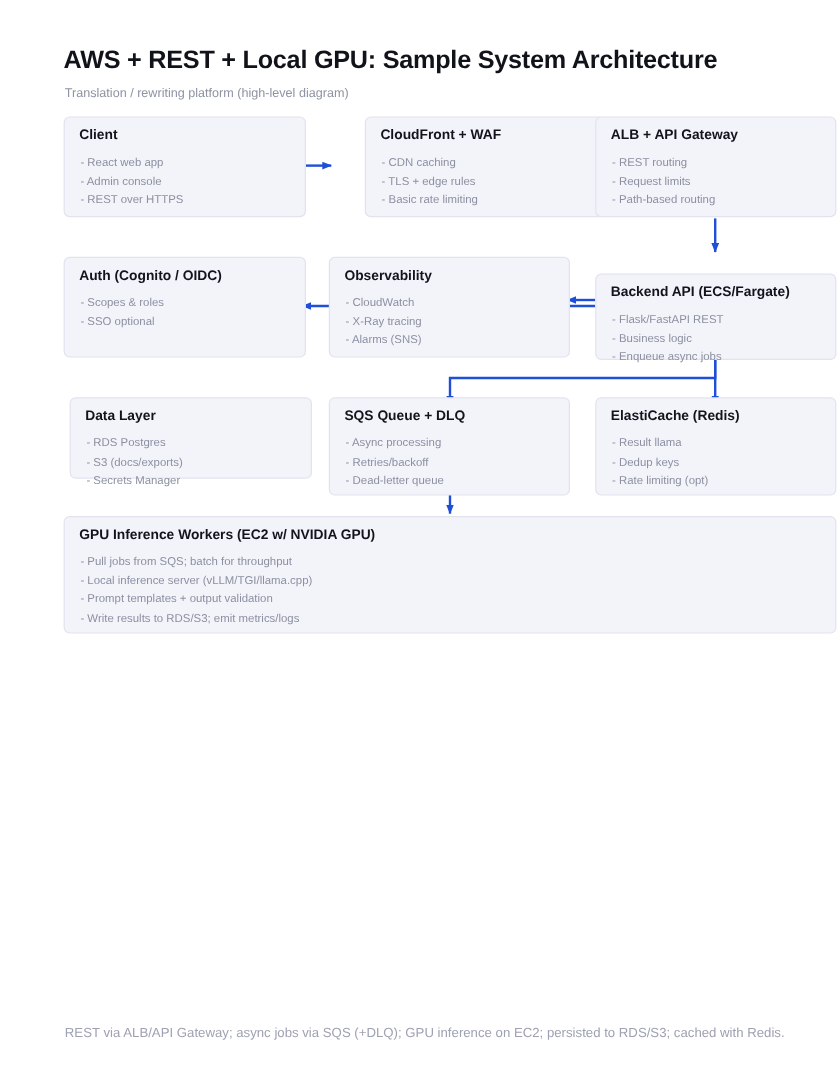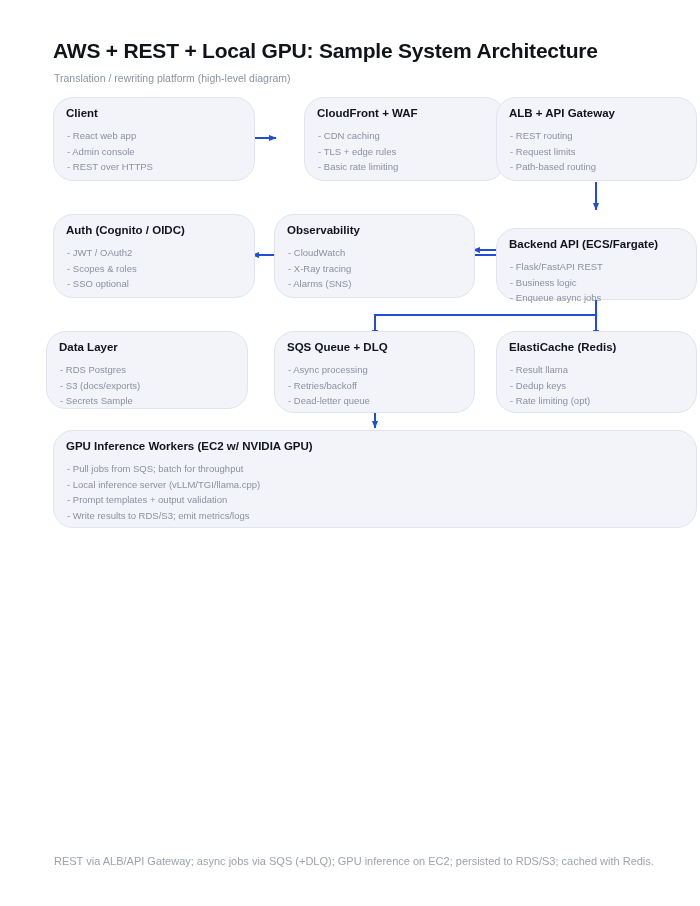--- a/index.html
+++ b/index.html
@@ -38,21 +38,21 @@
     font-size: 10.5px;
     color: #8e93a3;
     white-space: nowrap;
   }
 
   
   .node {
     position: absolute;
     background: #f3f3fa;
     border: 1px solid #e2e3ef;
-    border-radius: 20px;
+    border-radius: 5px;
     box-sizing: border-box;
     z-index: 3;
   }
   .node-title {
     position: absolute;
     left: 12px;
     top: 9px;
     font-size: 11.5px;
     font-weight: bold;
     color: #12141c;
@@ -149,21 +149,20 @@
     <div class="node-lines">
       <div class="node-line">- REST routing</div>
       <div class="node-line">- Request limits</div>
       <div class="node-line">- Path-based routing</div>
     </div>
   </div>
 
   <div class="node" style="left:53px; top:214px; width:202px; height:84px;">
     <div class="node-title">Auth (Cognito / OIDC)</div>
     <div class="node-lines">
-      <div class="node-line">- JWT / OAuth2</div>
       <div class="node-line">- Scopes &amp; roles</div>
       <div class="node-line">- SSO optional</div>
     </div>
   </div>
 
   <div class="node" style="left:274px; top:214px; width:201px; height:84px;">
     <div class="node-title">Observability</div>
     <div class="node-lines">
       <div class="node-line">- CloudWatch</div>
       <div class="node-line">- X-Ray tracing</div>
@@ -173,26 +172,26 @@
 
   <div class="node" style="left:496px; top:228px; width:201px; height:72px;">
     <div class="node-title">Backend API (ECS/Fargate)</div>
     <div class="node-lines">
       <div class="node-line">- Flask/FastAPI REST</div>
       <div class="node-line">- Business logic</div>
       <div class="node-line">- Enqueue async jobs</div>
     </div>
   </div>
 
-  <div class="node" style="left:46px; top:331px; width:202px; height:78px;">
+  <div class="node" style="left:58px; top:331px; width:202px; height:68px;">
     <div class="node-title">Data Layer</div>
     <div class="node-lines">
       <div class="node-line">- RDS Postgres</div>
       <div class="node-line">- S3 (docs/exports)</div>
-      <div class="node-line">- Secrets Sample</div>
+      <div class="node-line">- Secrets Manager</div>
     </div>
   </div>
 
   <div class="node" style="left:274px; top:331px; width:201px; height:82px;">
     <div class="node-title">SQS Queue + DLQ</div>
     <div class="node-lines">
       <div class="node-line">- Async processing</div>
       <div class="node-line">- Retries/backoff</div>
       <div class="node-line">- Dead-letter queue</div>
     </div>

